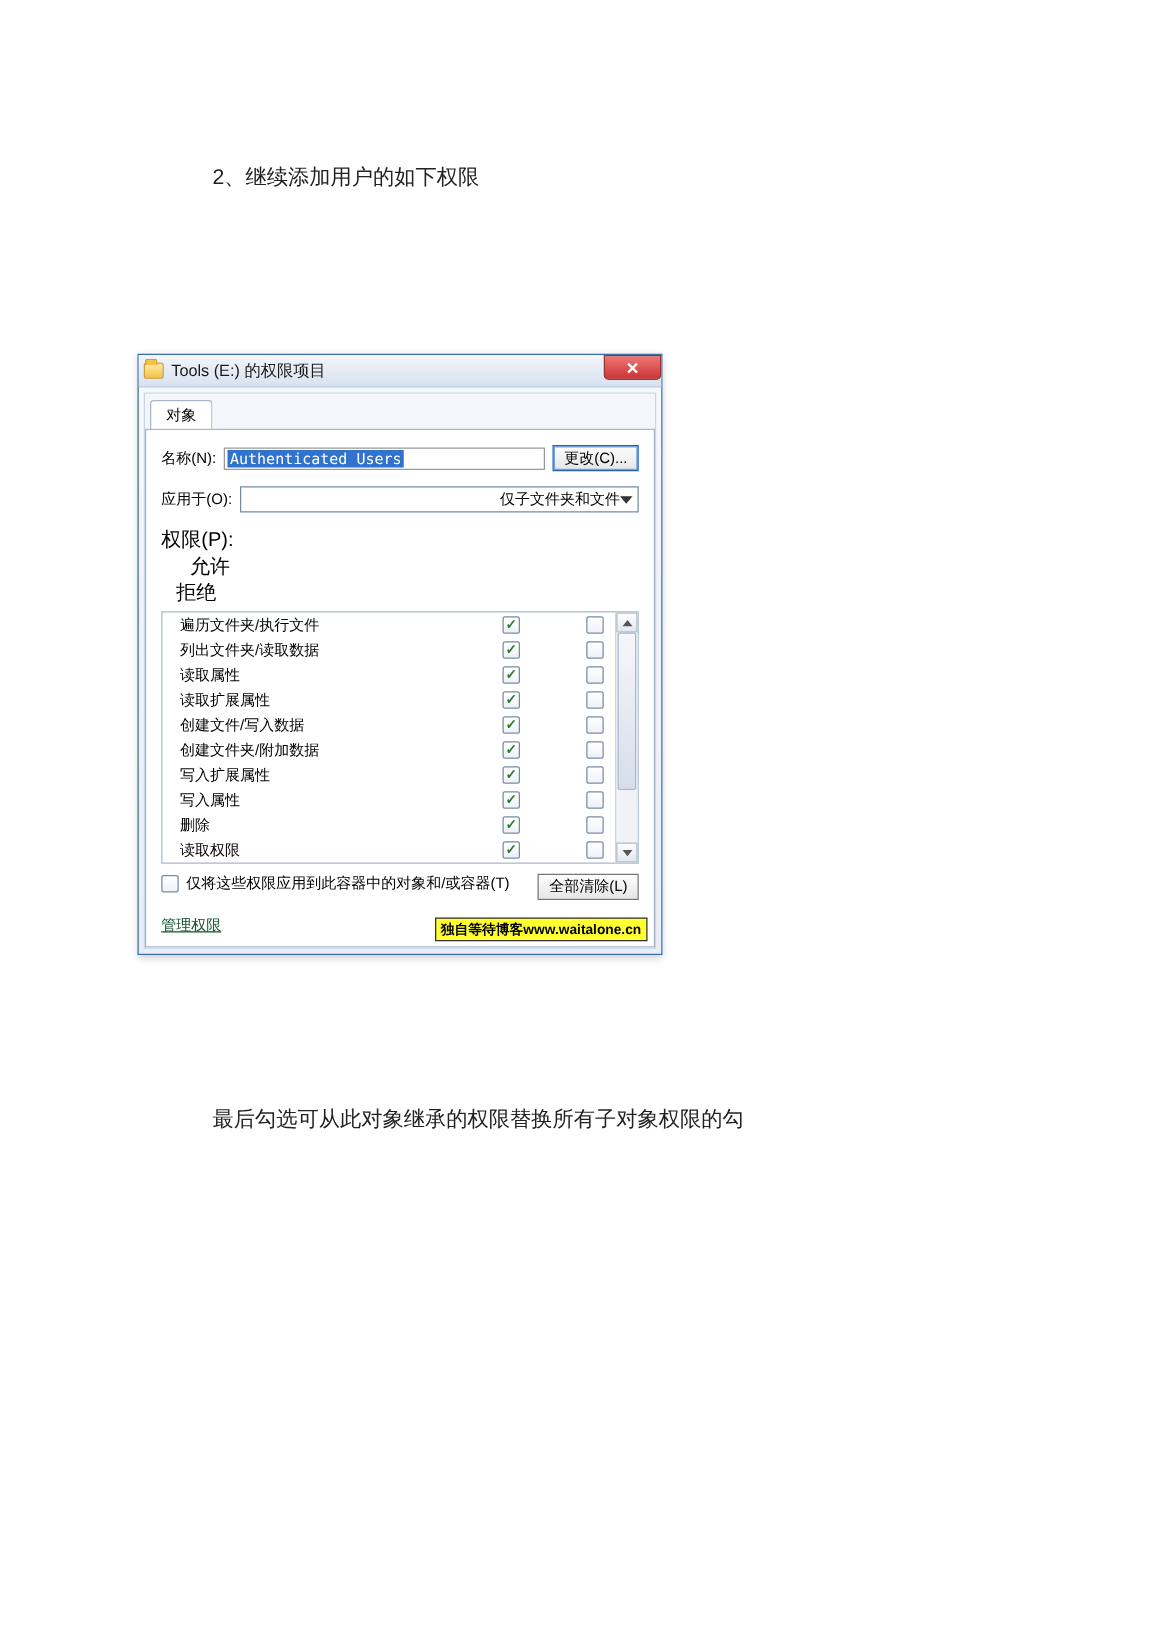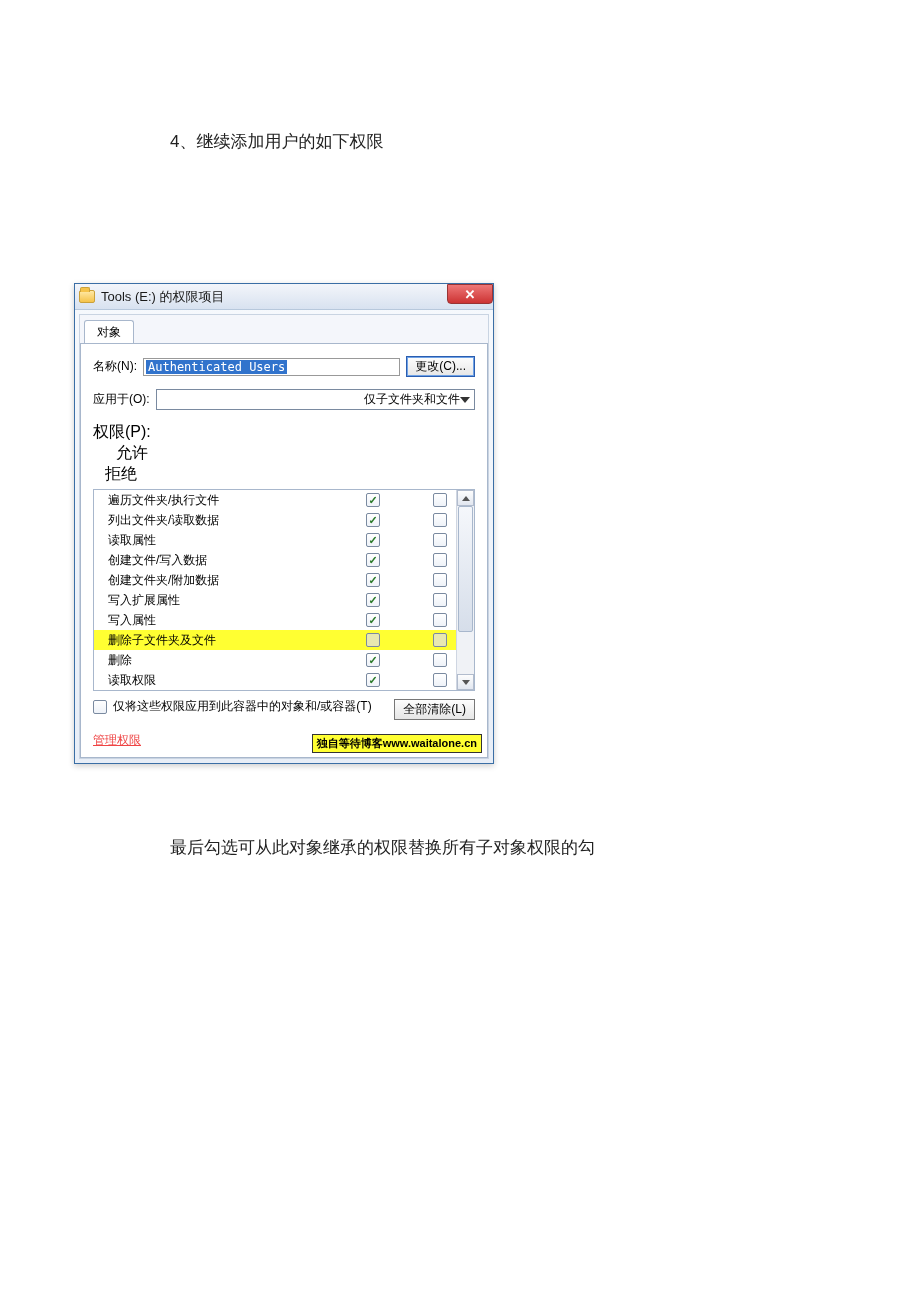--- a/index.html
+++ b/index.html
@@ -9,24 +9,24 @@
     font-size: 14px;
     color: #000;
     width: 920px;
   }
   .page-text {
     margin-left: 170px;
     font-size: 17px;
     color: #222;
   }
   .text1 { margin-top: 130px; }
-  .text2 { margin-top: 72px; margin-bottom: 100px;}
+  .text2 { margin-top: 120px; margin-bottom: 100px;}
   .dialog {
     width: 420px;
-    margin-left: 74px;
+    margin-left: 110px;
     margin-top: 130px;
     border: 1px solid #3a6ea5;
     background: linear-gradient(#f6f9fd,#e8eef7);
     box-shadow: 0 2px 6px rgba(0,0,0,0.2);
     font-family: Tahoma, "SimSun", sans-serif;
     font-size: 12px;
   }
   .titlebar {
     height: 26px;
     background: linear-gradient(#f3f5fa,#d8e2f0);
@@ -202,42 +202,42 @@
   }
   .apply-only{
     display:flex;
     align-items:flex-start;
     flex:1;
     font-size:12px;
     line-height:14px;
   }
   .apply-only .chk{ margin-right:6px; margin-top:1px; flex-shrink:0;}
   .link{
-    color:#ef4444;
+    color:#14532d;
     text-decoration:underline;
     font-size:12px;
     margin-top:12px;
     display:inline-block;
   }
   .watermark{
     position:absolute;
     right:5px; bottom:4px;
     background:#ffff32;
     border:1px solid #333;
     font-size:11px;
     padding:1px 4px;
     font-family:"SimSun",sans-serif;
     color:#000;
     font-weight:bold;
   }
 </style>
 </head>
 <body>
 
-<div class="page-text text1">4、继续添加用户的如下权限</div>
+<div class="page-text text1">2、继续添加用户的如下权限</div>
 
 <div class="dialog">
   <div class="titlebar">
     <span class="folder-icon"></span>
     <span class="title">Tools (E:) 的权限项目</span>
     <div class="close-btn">✕</div>
   </div>
   <div class="dlg-body">
     <div class="tab-strip">
       <div class="tab">对象</div>
@@ -289,20 +289,29 @@
             <div class="perm-row">
               <span class="pname">读取属性</span>
               <span class="cell">
                 <span class="chk on"></span>
               </span>
               <span class="cell deny">
                 <span class="chk"></span>
               </span>
             </div>
             <div class="perm-row">
+              <span class="pname">读取扩展属性</span>
+              <span class="cell">
+                <span class="chk on"></span>
+              </span>
+              <span class="cell deny">
+                <span class="chk"></span>
+              </span>
+            </div>
+            <div class="perm-row">
               <span class="pname">创建文件/写入数据</span>
               <span class="cell">
                 <span class="chk on"></span>
               </span>
               <span class="cell deny">
                 <span class="chk"></span>
               </span>
             </div>
             <div class="perm-row">
               <span class="pname">创建文件夹/附加数据</span>
@@ -319,29 +328,20 @@
                 <span class="chk on"></span>
               </span>
               <span class="cell deny">
                 <span class="chk"></span>
               </span>
             </div>
             <div class="perm-row">
               <span class="pname">写入属性</span>
               <span class="cell">
                 <span class="chk on"></span>
-              </span>
-              <span class="cell deny">
-                <span class="chk"></span>
-              </span>
-            </div>
-            <div class="perm-row hl">
-              <span class="pname">删除子文件夹及文件</span>
-              <span class="cell">
-                <span class="chk"></span>
               </span>
               <span class="cell deny">
                 <span class="chk"></span>
               </span>
             </div>
             <div class="perm-row">
               <span class="pname">删除</span>
               <span class="cell">
                 <span class="chk on"></span>
               </span>

